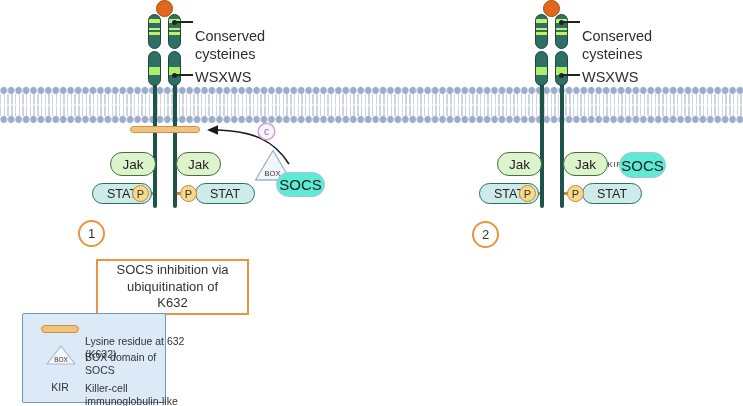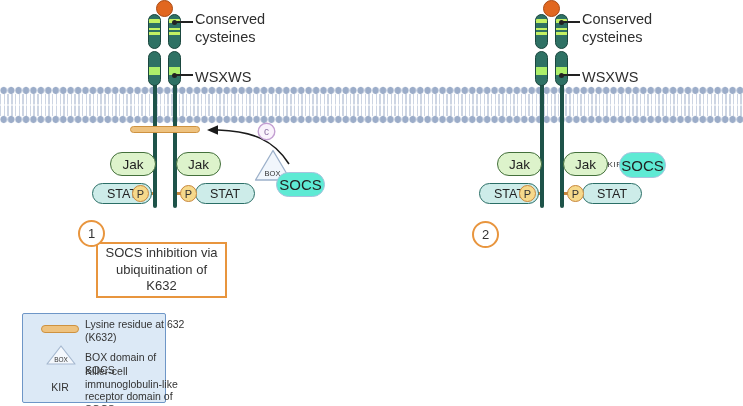--- a/index.html
+++ b/index.html
@@ -1,20 +1,20 @@
 <!DOCTYPE html>
 <html><head>
 <meta charset="utf-8">
 <style>
   html,body{margin:0;padding:0;background:#fff;}
   .canvas{
     position:relative;width:743px;height:406px;background:#ffffff;overflow:hidden;
     font-family:"Liberation Sans",sans-serif;color:#2e2e2e;
   }
-  .pre{white-space:pre-line;}
+  .pre{white-space:pre-line;margin-top:17px;}
 
   
   .membrane{position:absolute;left:0;top:86px;width:743px;height:37.5px;z-index:1;}
   .heads{position:absolute;left:0;width:100%;height:8.5px;
     background-image:radial-gradient(circle at 3.7px 4.2px,#9cadc9 2.9px,rgba(156,173,201,.28) 3.5px,rgba(0,0,0,0) 4px);
     background-size:7.45px 8.5px;background-repeat:repeat-x;}
   .heads.top{top:0;}
   .heads.bottom{top:29px;}
   .tails{position:absolute;left:0;top:8px;width:100%;height:21.5px;
     background-image:repeating-linear-gradient(90deg,#cdd5e3 0 1.4px,rgba(0,0,0,0) 1.4px 3.72px);}
@@ -146,21 +146,21 @@
   <div class="kir-tag">KIR</div>
   <div class="socs" style="left:619px;top:152px;width:47px;height:26px;">SOCS</div>
   <div class="stat" style="left:479px;top:183px;">STAT</div>
   <div class="conn" style="left:534px;top:192px;"></div>
   <div class="phos" style="left:519px;top:185px;">P</div>
   <div class="conn" style="left:562px;top:192px;"></div>
   <div class="phos" style="left:567px;top:185px;">P</div>
   <div class="stat" style="left:582px;top:183px;">STAT</div>
 
   <div class="step-num" style="left:78px;top:220px;">1</div>
-  <div class="step-box pre" style="left:96px;top:242px;width:131px;height:56px;">SOCS inhibition via
+  <div class="step-box pre" style="left:96px;top:242px;width:153px;height:56px;">SOCS inhibition via
 ubiquitination of
 K632</div>
   <div class="step-num" style="left:472px;top:221px;">2</div>
 
   <div class="legend">
     <div class="leg-bar"></div>
     <div class="leg-text pre" style="top:4px;">Lysine residue at 632
 (K632)</div>
     <svg class="leg-tri" width="32" height="22" viewBox="0 0 32 22">
       <polygon points="16,2 30,20 2,20" fill="#f4f8fd" stroke="#a5b8cf" stroke-width="1.2" stroke-linejoin="round"></polygon>

